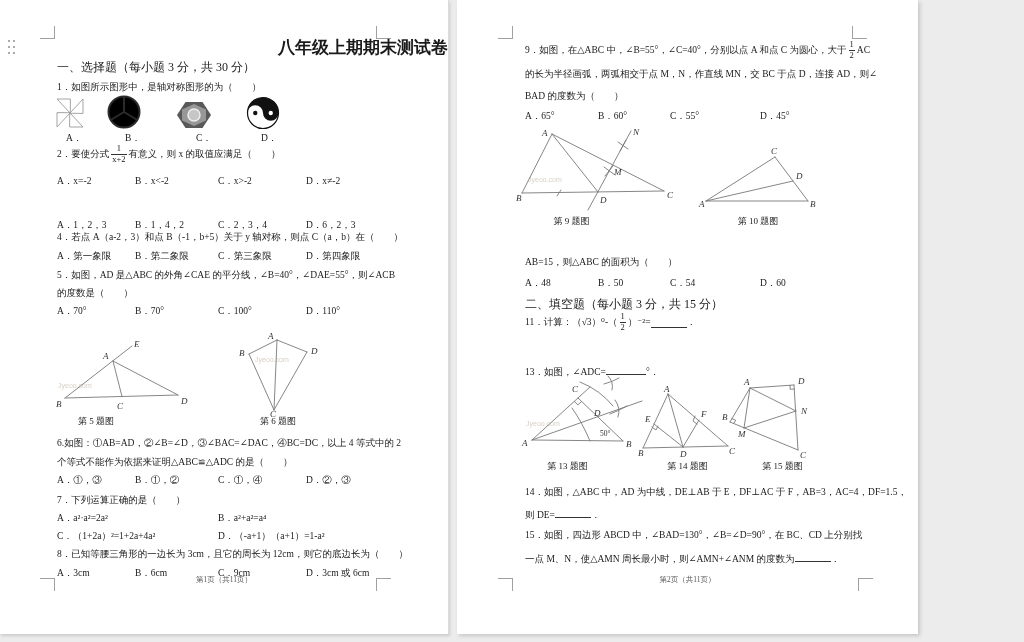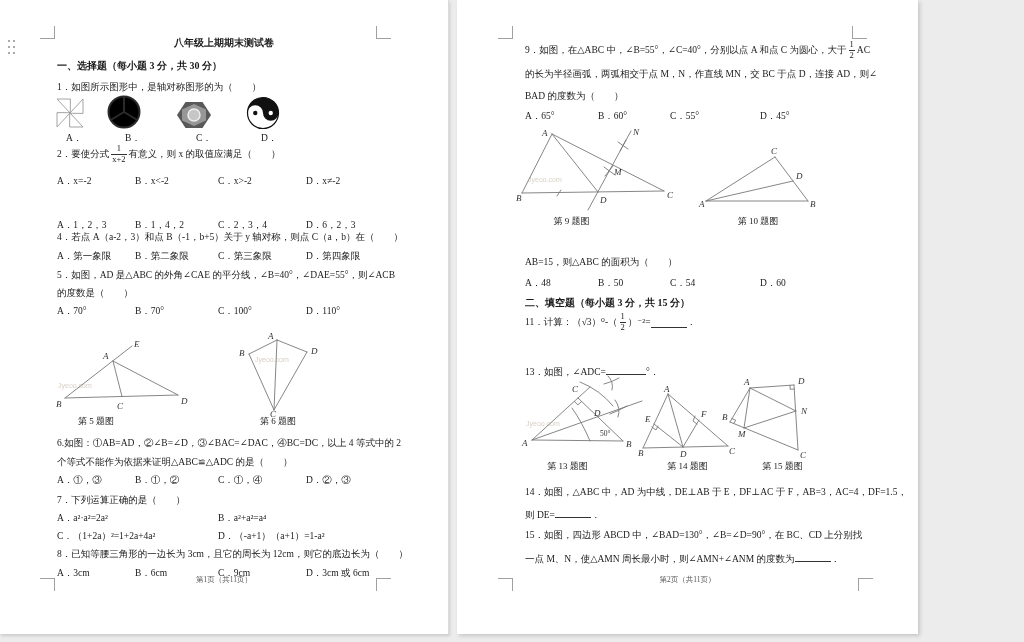--- a/index.html
+++ b/index.html
@@ -3,22 +3,22 @@
 <meta charset="utf-8">
 <style>
   html,body{margin:0;padding:0}
   body{width:1024px;height:642px;background:#ececec;overflow:hidden;position:relative;
        font-family:"Liberation Serif","DejaVu Serif",serif;color:#1a1a1a}
   .page{position:absolute;top:0;height:634px;background:#fff}
   .page-left{left:0;width:448px;border-right:1px solid #dcdcdc;box-shadow:1px 2px 3px rgba(0,0,0,.14)}
   .page-right{left:457px;width:461px;box-shadow:2px 2px 4px rgba(0,0,0,.16)}
   .tl{position:absolute;left:57px;white-space:nowrap;font-size:9.5px}
   .tr{position:absolute;left:68px;white-space:nowrap;font-size:9.5px}
-  .bold{font-weight:bold;font-size:10px}
-  .title{position:absolute;left:0;width:100%;text-align:center;font-weight:bold;font-size:10px;white-space:nowrap}
+  .bold{font-weight:normal;font-size:12px}
+  .title{position:absolute;left:0;width:100%;text-align:right;font-weight:bold;font-size:17px;white-space:nowrap}
   .fx{display:flex;align-items:center}
   .opts{position:absolute;display:grid;font-size:9.5px;white-space:nowrap}
   .optsL{left:57px;width:345px;grid-template-columns:78px 83px 88px auto}
   .optsR{left:68px;width:372px;grid-template-columns:73px 72px 90px auto}
   .opts2{left:57px;width:345px;grid-template-columns:161px auto}
   .frac{display:inline-flex;flex-direction:column;align-items:center;font-size:8.5px;line-height:1.15;margin:0 2px;text-align:center}
   .frac .fd{border-top:1px solid #333;padding:0 1px}
   .bk{display:inline-block;border-bottom:1px solid #333;height:10px;width:38px}
   .cm{position:absolute;width:14px;height:12px}
   .cm-rb{border-right:1px solid #a0a0a0;border-bottom:1px solid #a0a0a0}

